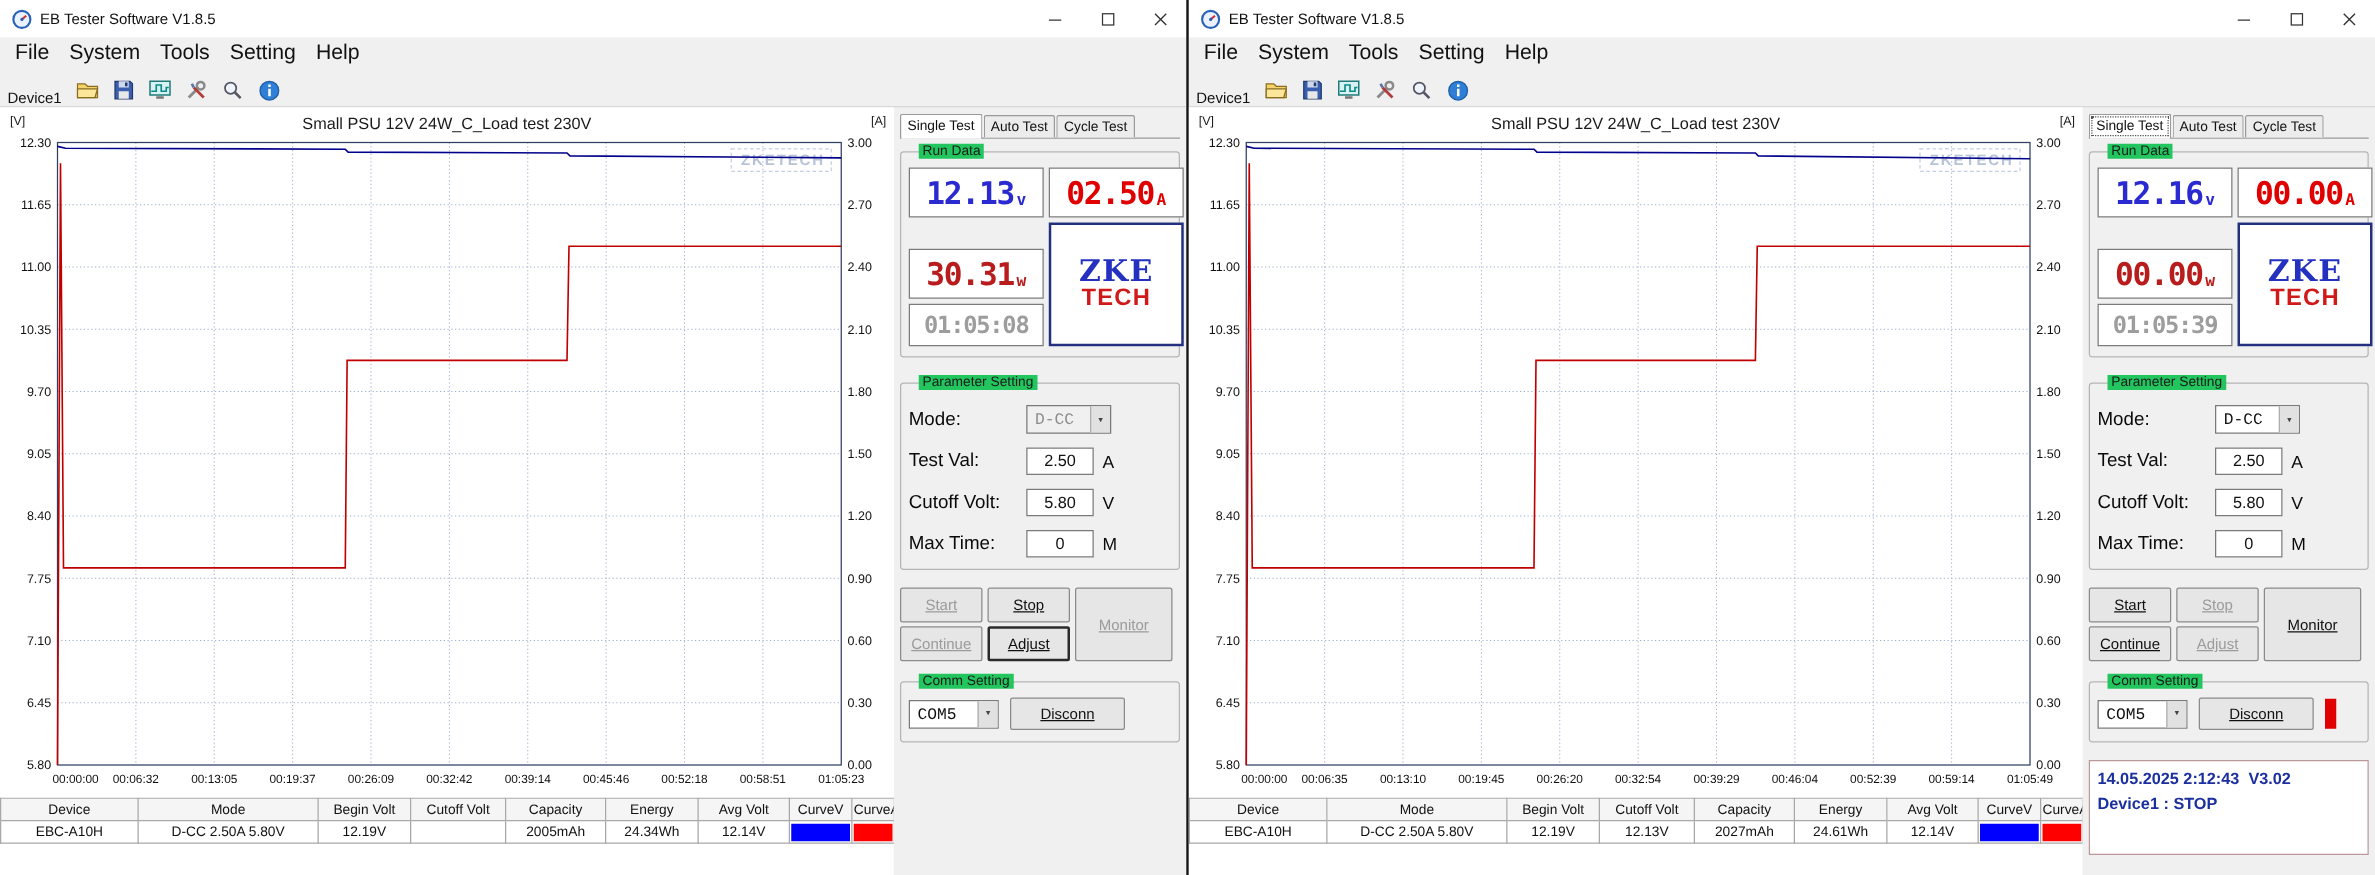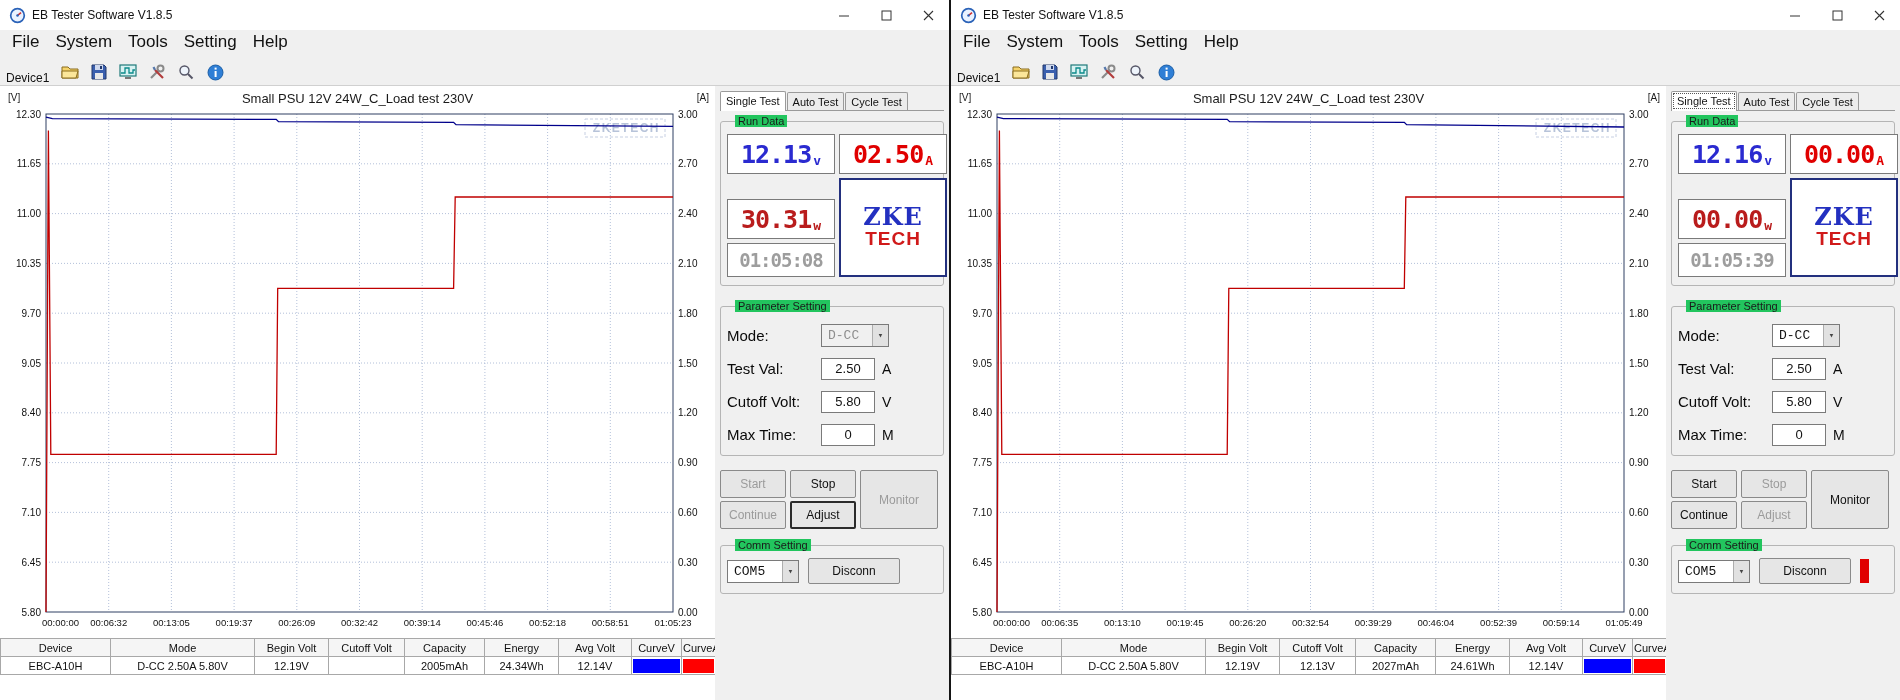--- a/index.html
+++ b/index.html
@@ -67,21 +67,21 @@
   .param-row { display:flex; align-items:center; height:33px; }
   .param-label { width:94px; font-size:15px; color:#0a0a0a; }
   .param-input { width:54px; height:22px; background:#ffffff; border:1px solid #7a7a7a; font-size:13px; color:#111; display:flex; align-items:center; justify-content:center; }
   .param-unit { margin-left:7px; font-size:14px; color:#0a0a0a; }
   .combo { height:23px; border:1px solid #7a7a7a; background:#ffffff; display:flex; align-items:center; justify-content:space-between; padding-left:6px; font-size:13px; color:#111;font-family:Liberation Mono, monospace; }
   .mode-combo { width:68px; }
   .combo-arrow { width:16px; height:100%; background:#e1e1e1; border-left:1px solid #adadad; font-size:9px; display:flex; align-items:center; justify-content:center; color:#444; }
   .combo.disabled { background:#f0f0f0; color:#8d8d8d; }
 
   .btn-grid { display:grid; grid-template-columns:66px 66px 78px; grid-template-rows:28px 28px; gap:3px 4px; margin-top:14px; flex:0 0 auto; }
-  .win-btn { font-family:"Liberation Sans",sans-serif; font-size:12px; color:#111; background:#e6e6e6; border:1px solid #8a8a8a; border-radius:2px; }
+  .win-btn { font-family:"Liberation Sans",sans-serif; font-size:12px; color:#111; background:#e6e6e6; border:1px solid #8a8a8a; border-radius:2px;text-decoration:underline; }
   .win-btn.monitor { grid-column:3; grid-row:1/3; }
   .win-btn.disabled { color:#9b9b9b; }
   .win-btn.focused { border:2px solid #2b2b2b; }
 
   .comm-group { margin-top:16px; padding-bottom:9px; }
   .comm-row { display:flex; align-items:center; gap:9px; }
   .com-combo { width:72px; }
   .win-btn.disconn { width:92px; height:26px; }
   .comm-ind { width:9px; height:24px; background:#e00000; visibility:hidden; }
   .comm-ind.show { visibility:visible; }
@@ -633,16 +633,23 @@
           <div class="comm-row">
             <div class="combo com-combo">
               <span>COM5</span>
               <span class="combo-arrow">▾</span>
             </div>
             <button class="win-btn disconn">Disconn</button>
             <div class="comm-ind show"></div>
           </div>
         </div>
 
+        <div class="status-box">
+          <div class="status-line">
+            <span>14.05.2025 2:12:43</span>&nbsp;
+            <span>V3.02</span>
+          </div>
+          <div class="status-line">Device1 : STOP</div>
+        </div>
       </div>
     </div>
   </div>
 </div>
 
 </body></html>

